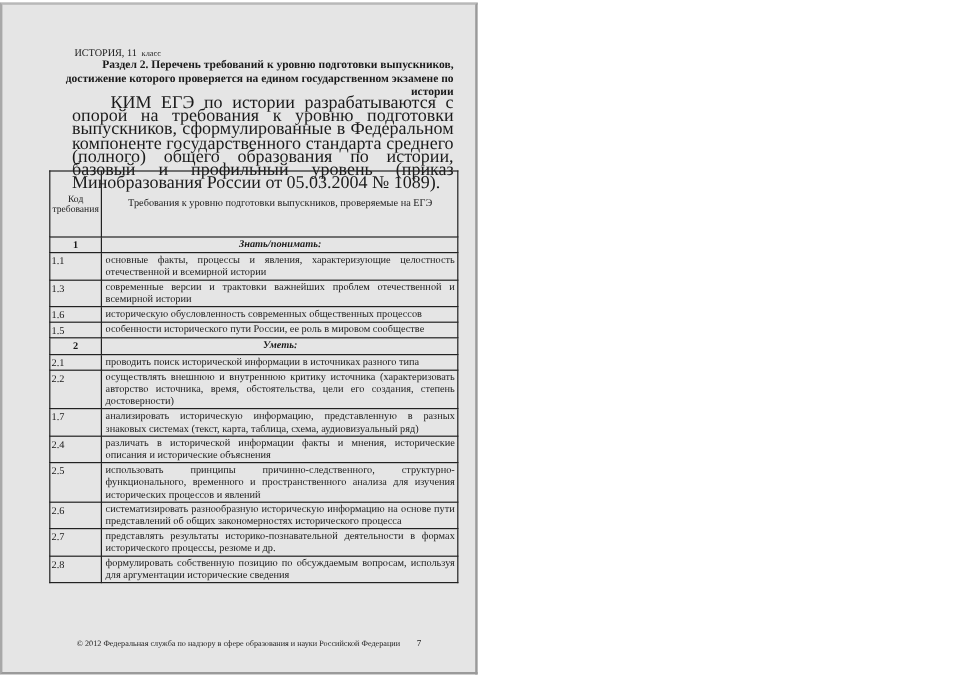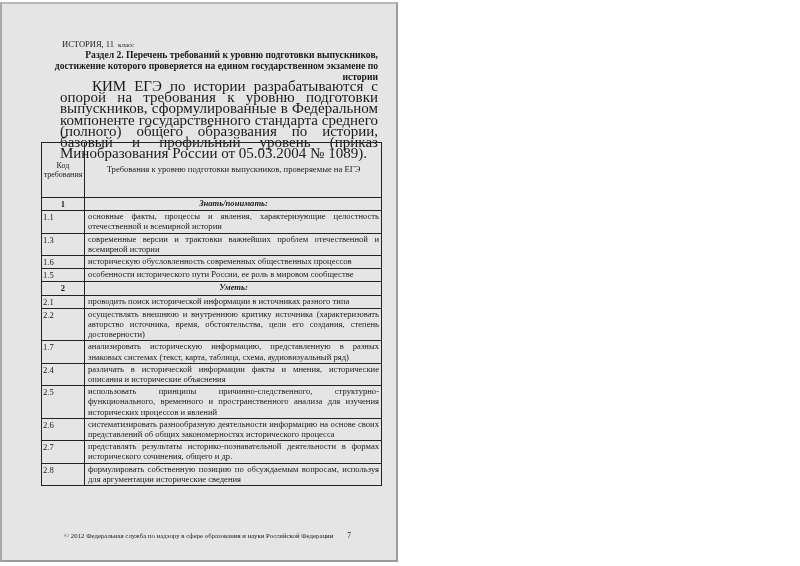--- a/index.html
+++ b/index.html
@@ -82,25 +82,25 @@
     <tr>
           <td class="code">2.4</td>
           <td class="txt">различать в исторической информации факты и мнения, исторические описания и исторические объяснения</td>
         </tr>
     <tr>
           <td class="code">2.5</td>
           <td class="txt">использовать принципы причинно-следственного, структурно-функционального, временного и пространственного анализа для изучения исторических процессов и явлений</td>
         </tr>
     <tr>
           <td class="code">2.6</td>
-          <td class="txt">систематизировать разнообразную деятельности информацию на основе своих представлений об общих закономерностях исторического процесса</td>
+          <td class="txt">систематизировать разнообразную историческую информацию на основе пути представлений об общих закономерностях исторического процесса</td>
         </tr>
     <tr>
           <td class="code">2.7</td>
-          <td class="txt">представлять результаты историко-познавательной деятельности в формах исторического сочинения, общего и др.</td>
+          <td class="txt">представлять результаты историко-познавательной деятельности в формах исторического процессы, резюме и др.</td>
         </tr>
     <tr>
           <td class="code">2.8</td>
           <td class="txt">формулировать собственную позицию по обсуждаемым вопросам, используя для аргументации исторические сведения</td>
         </tr>
   </tbody>
     </table>
 
   <div class="footer">
     <span>© 2012 Федеральная служба по надзору в сфере образования и науки Российской Федерации</span><span class="pn">7</span>

